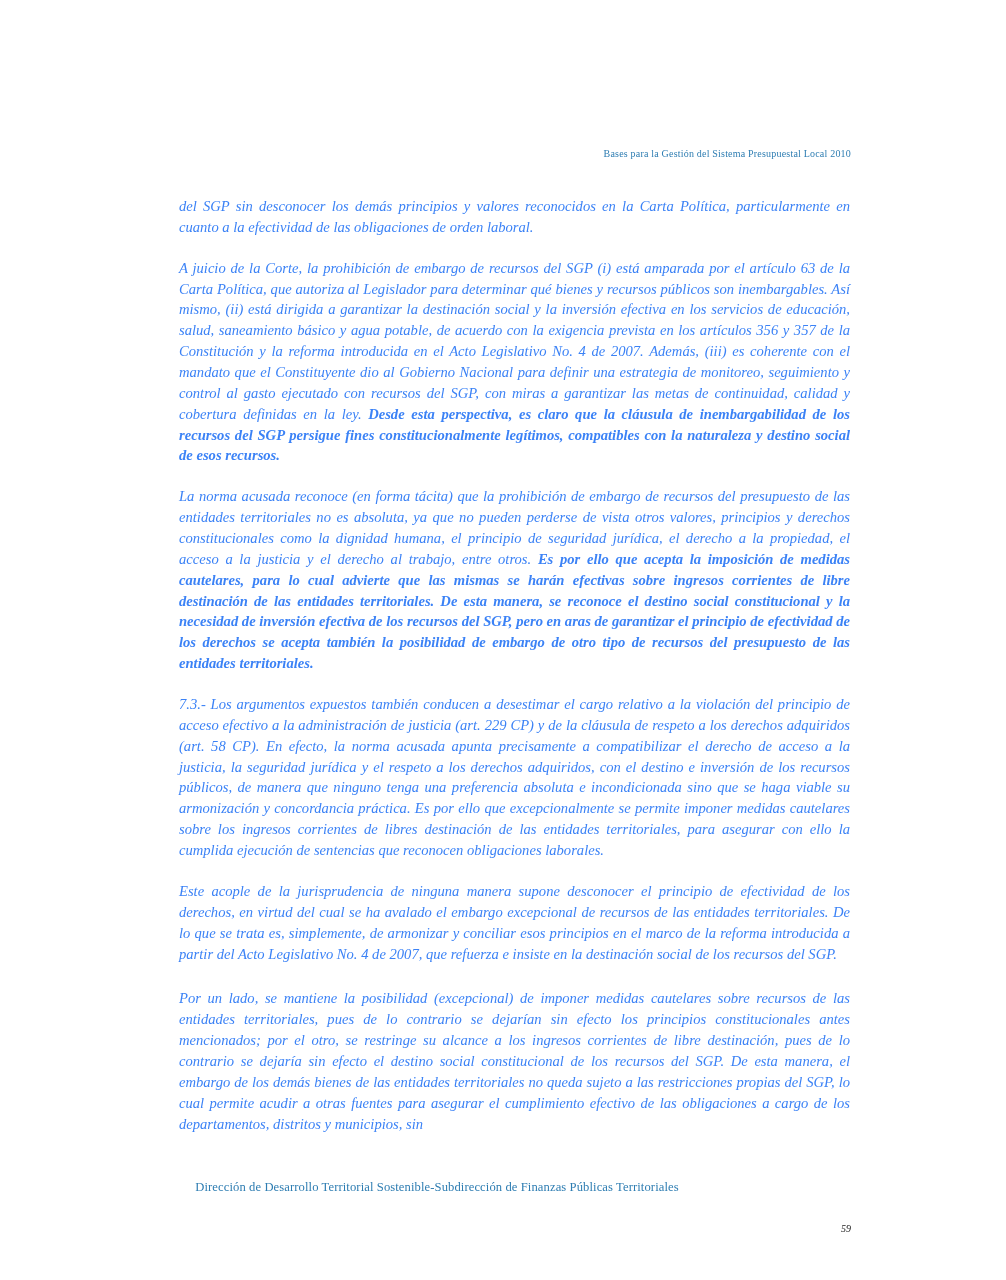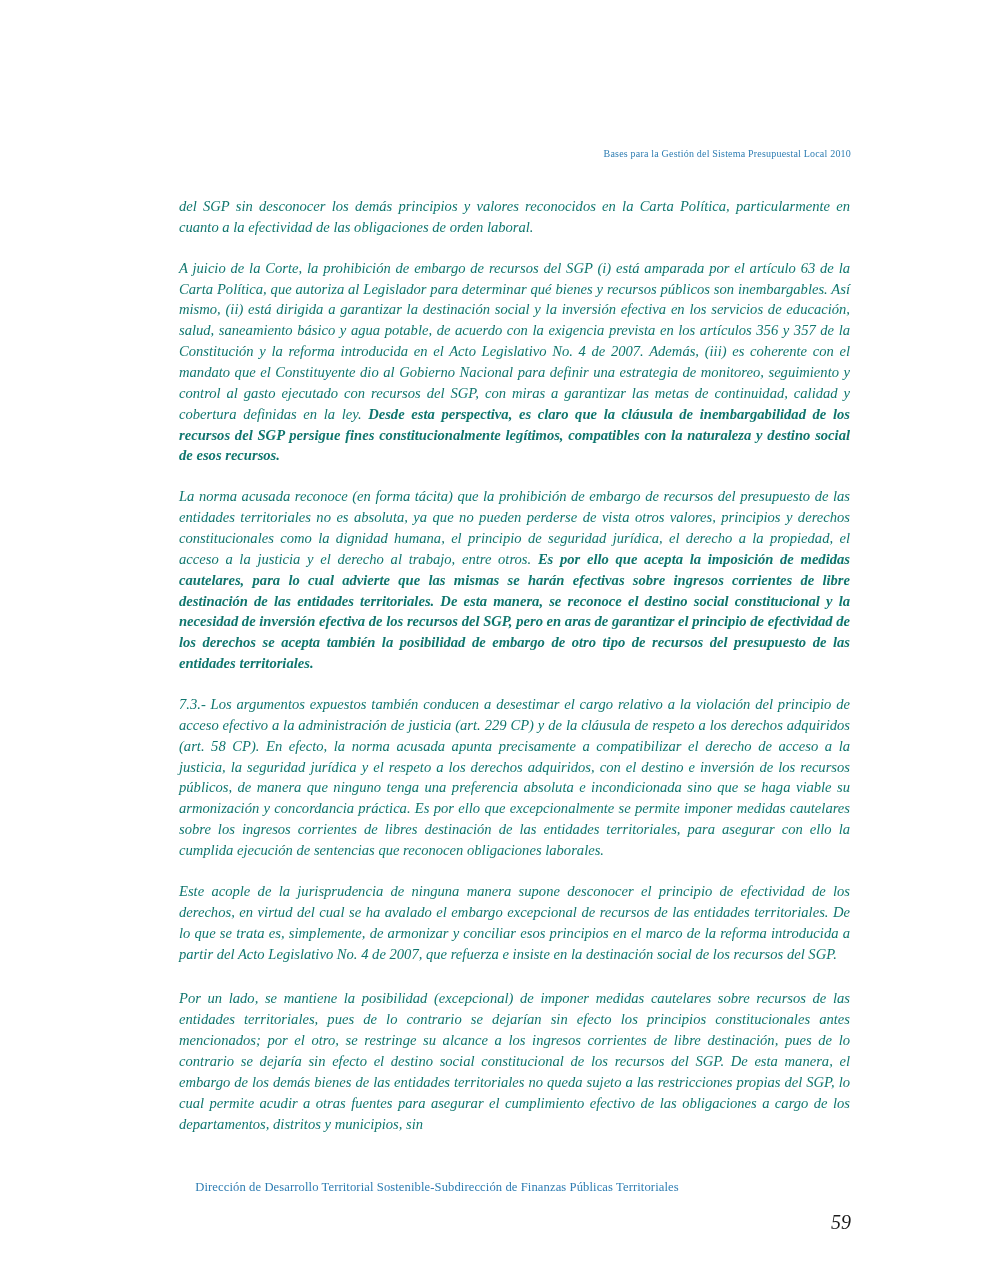--- a/index.html
+++ b/index.html
@@ -38,21 +38,21 @@
     left: 179px;
     width: 671px;
   }
   p.para {
     margin: 0 0 20px 0;
     font-family: "Liberation Serif", serif;
     font-style: italic;
     font-size: 14.6px;
     line-height: 1.43;
     text-align: justify;
-    color: #0f766e;
+    color: #3b82f6;
     text-justify: inter-word;
   }
   p.para:last-child { margin-bottom: 0; margin-top: 24px; }
   .bold {
     font-weight: bold;
     font-style: italic;
   }
   .footer {
     position: absolute;
     bottom: 85px;
@@ -63,21 +63,21 @@
     font-size: 12.6px;
     color: #2e7db2;
     letter-spacing: 0.1px;
   }
   .folio {
     position: absolute;
     bottom: 46px;
     right: 155px;
     font-family: "Liberation Serif", serif;
     font-style: italic;
-    font-size: 20px;
+    font-size: 10px;
     color: #1b1b1b;
   }
 </style>
 </head>
 <body>
 
 <div class="page">
 
   <div class="header">Bases para la Gestión del Sistema Presupuestal Local 2010</div>
 

